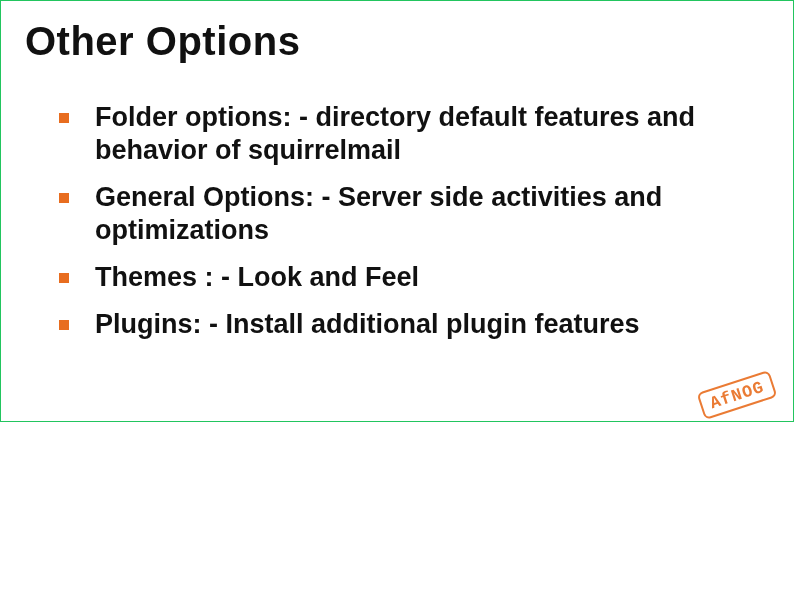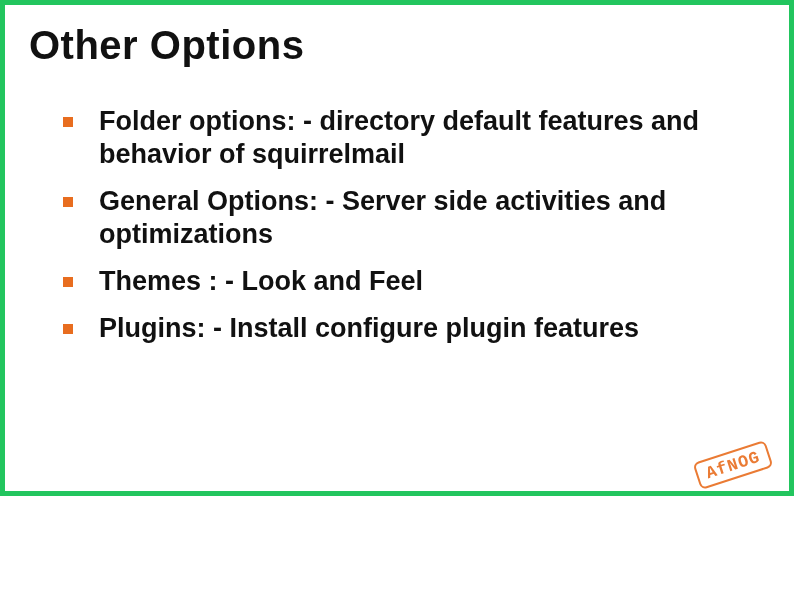--- a/index.html
+++ b/index.html
@@ -7,22 +7,22 @@
     --fg: #111111;
   }
   html, body {
     margin: 0;
     padding: 0;
     background: #ffffff;
   }
   .slide {
     box-sizing: border-box;
     width: 794px;
-    height: 496px;
-    border: 5px solid #22c55e;
+    height: 422px;
+    border: 1px solid #22c55e;
     position: relative;
     font-family: "Trebuchet MS", "Segoe UI", Verdana, sans-serif;
     color: var(--fg);
     overflow: hidden;
   }
   .title {
     font-weight: 700;
     font-size: 40px;
     line-height: 1.1;
     padding: 18px 0 0 24px;
@@ -74,18 +74,18 @@
 <body>
 
 <div class="slide">
   <div class="title">Other Options</div>
 
   <div class="body">
     <ul class="bullets">
       <li>Folder options: - directory default features and behavior of squirrelmail</li>
       <li>General Options: - Server side activities and optimizations</li>
       <li>Themes : - Look and Feel</li>
-      <li>Plugins: - Install configure plugin features</li>
+      <li>Plugins: - Install additional plugin features</li>
     </ul>
   </div>
 
   <div class="stamp">AfNOG</div>
 </div>
 
 </body></html>

